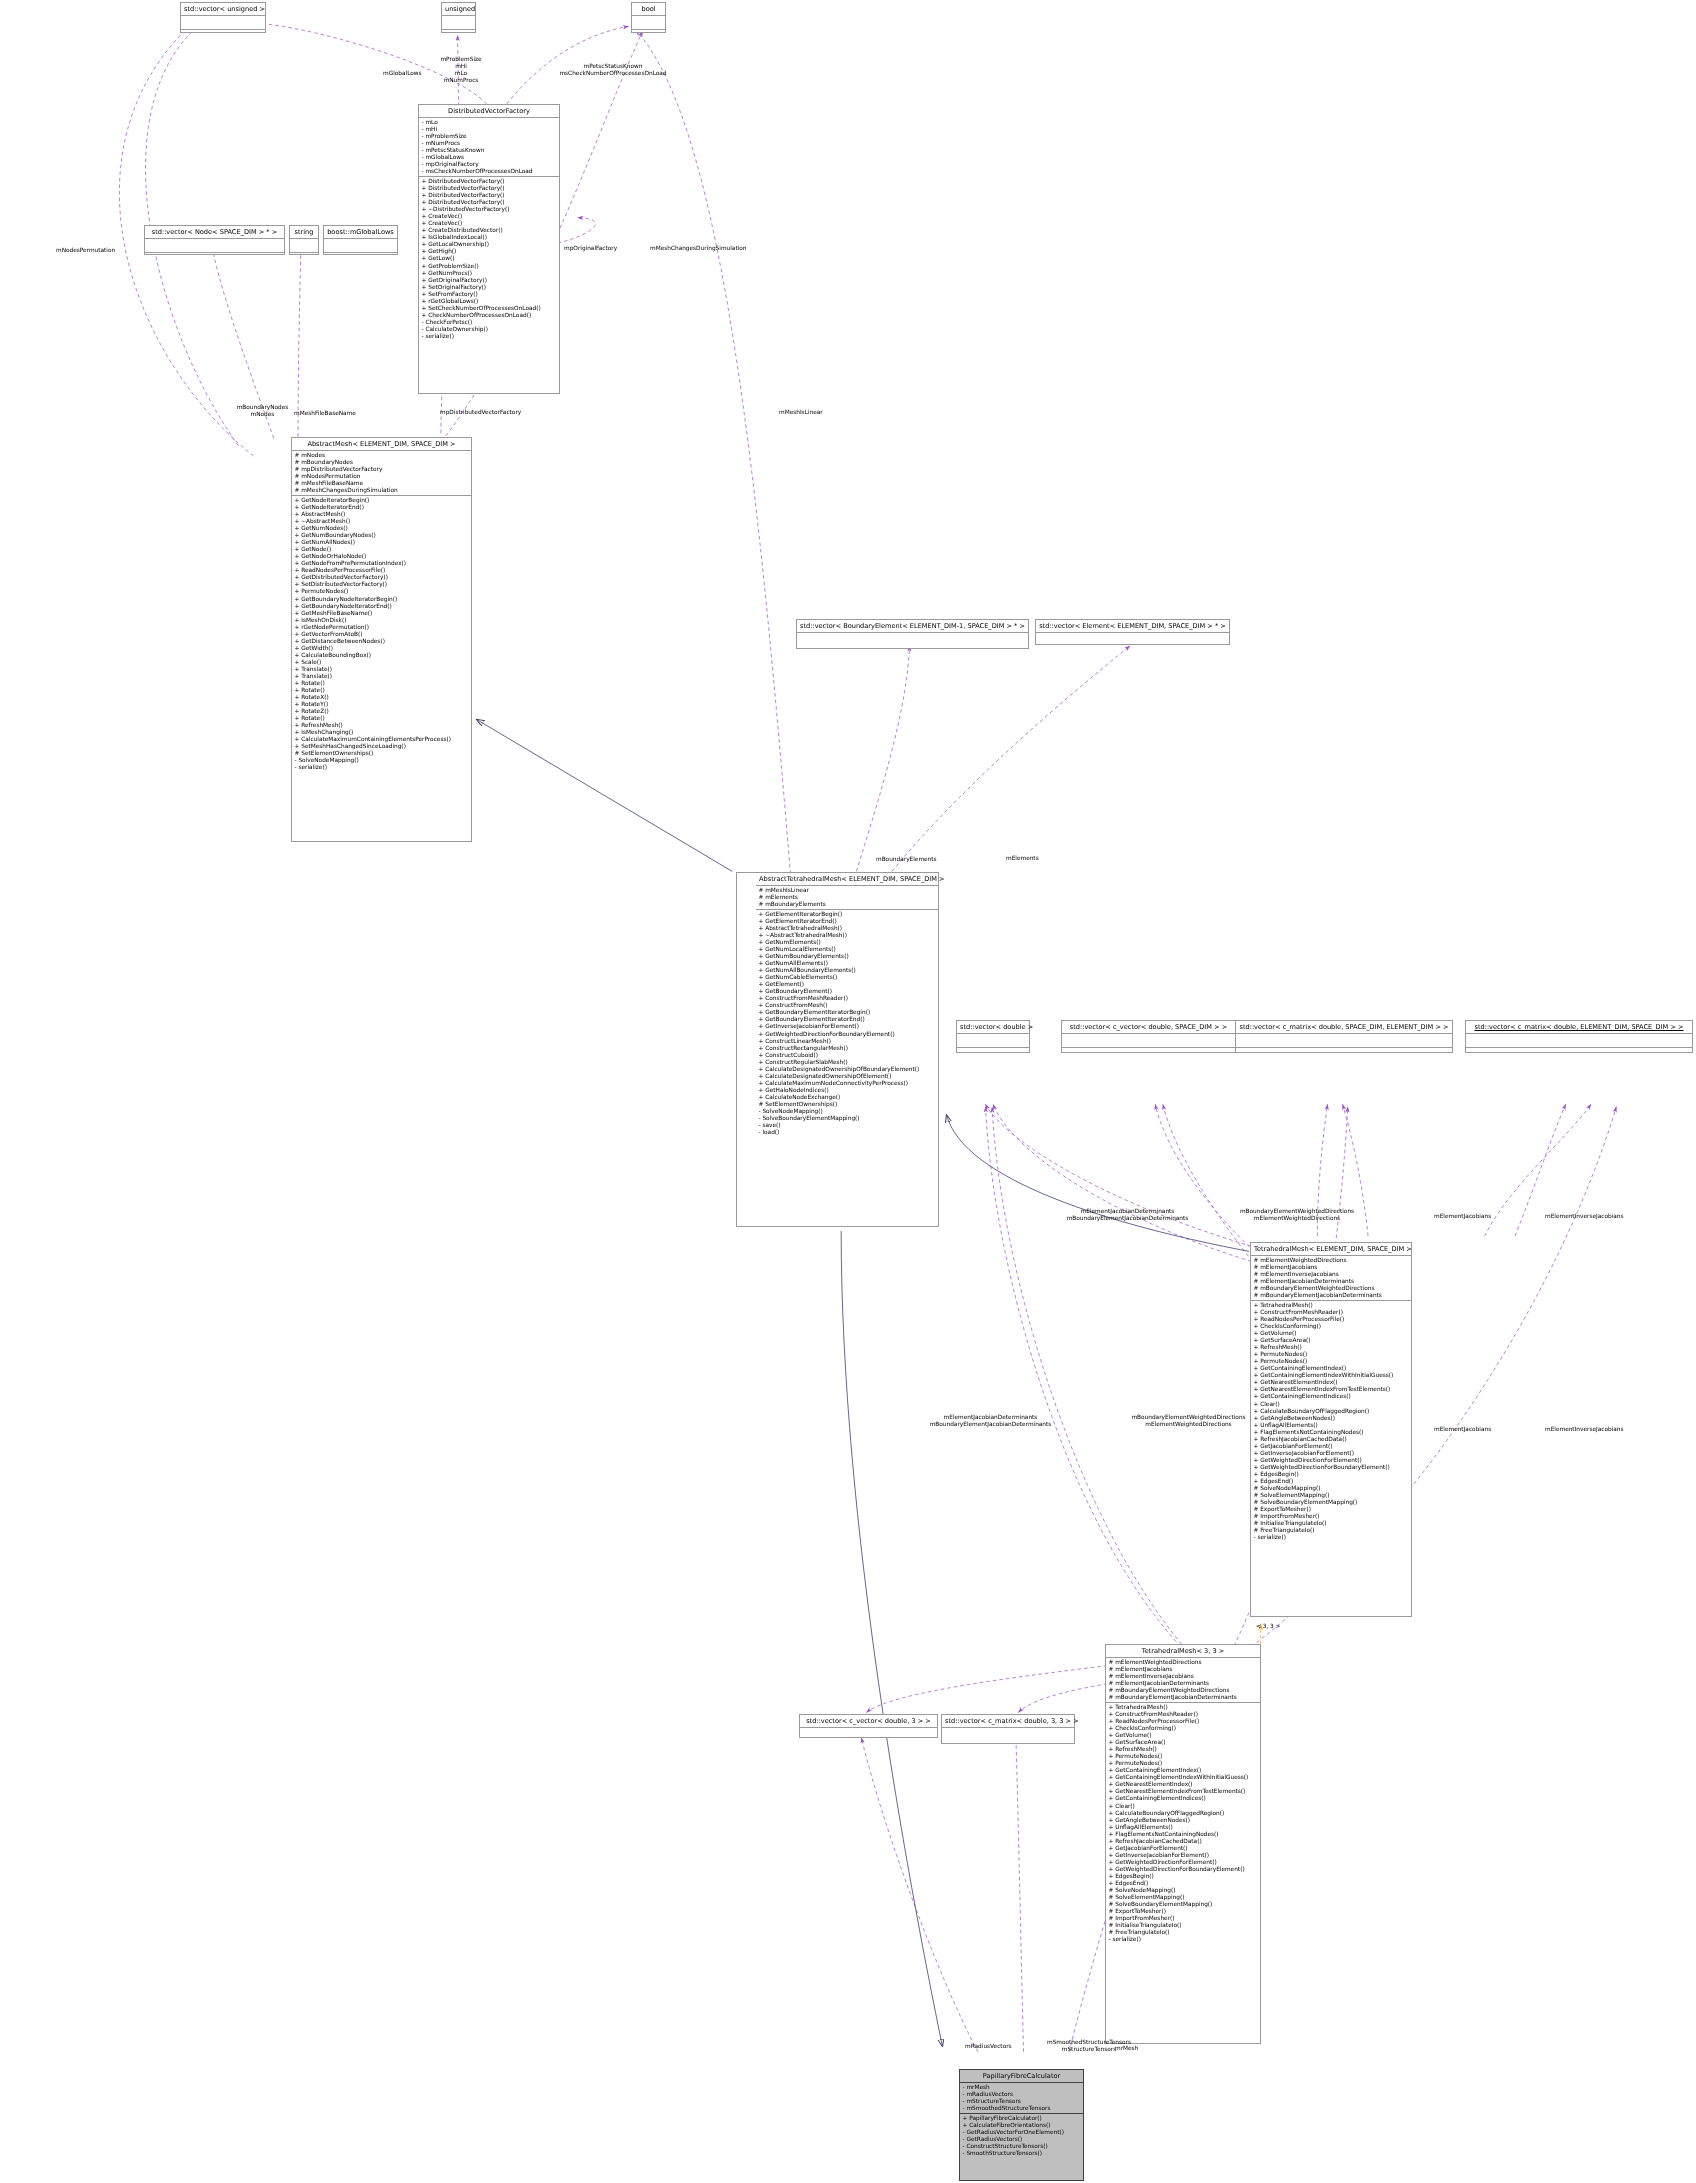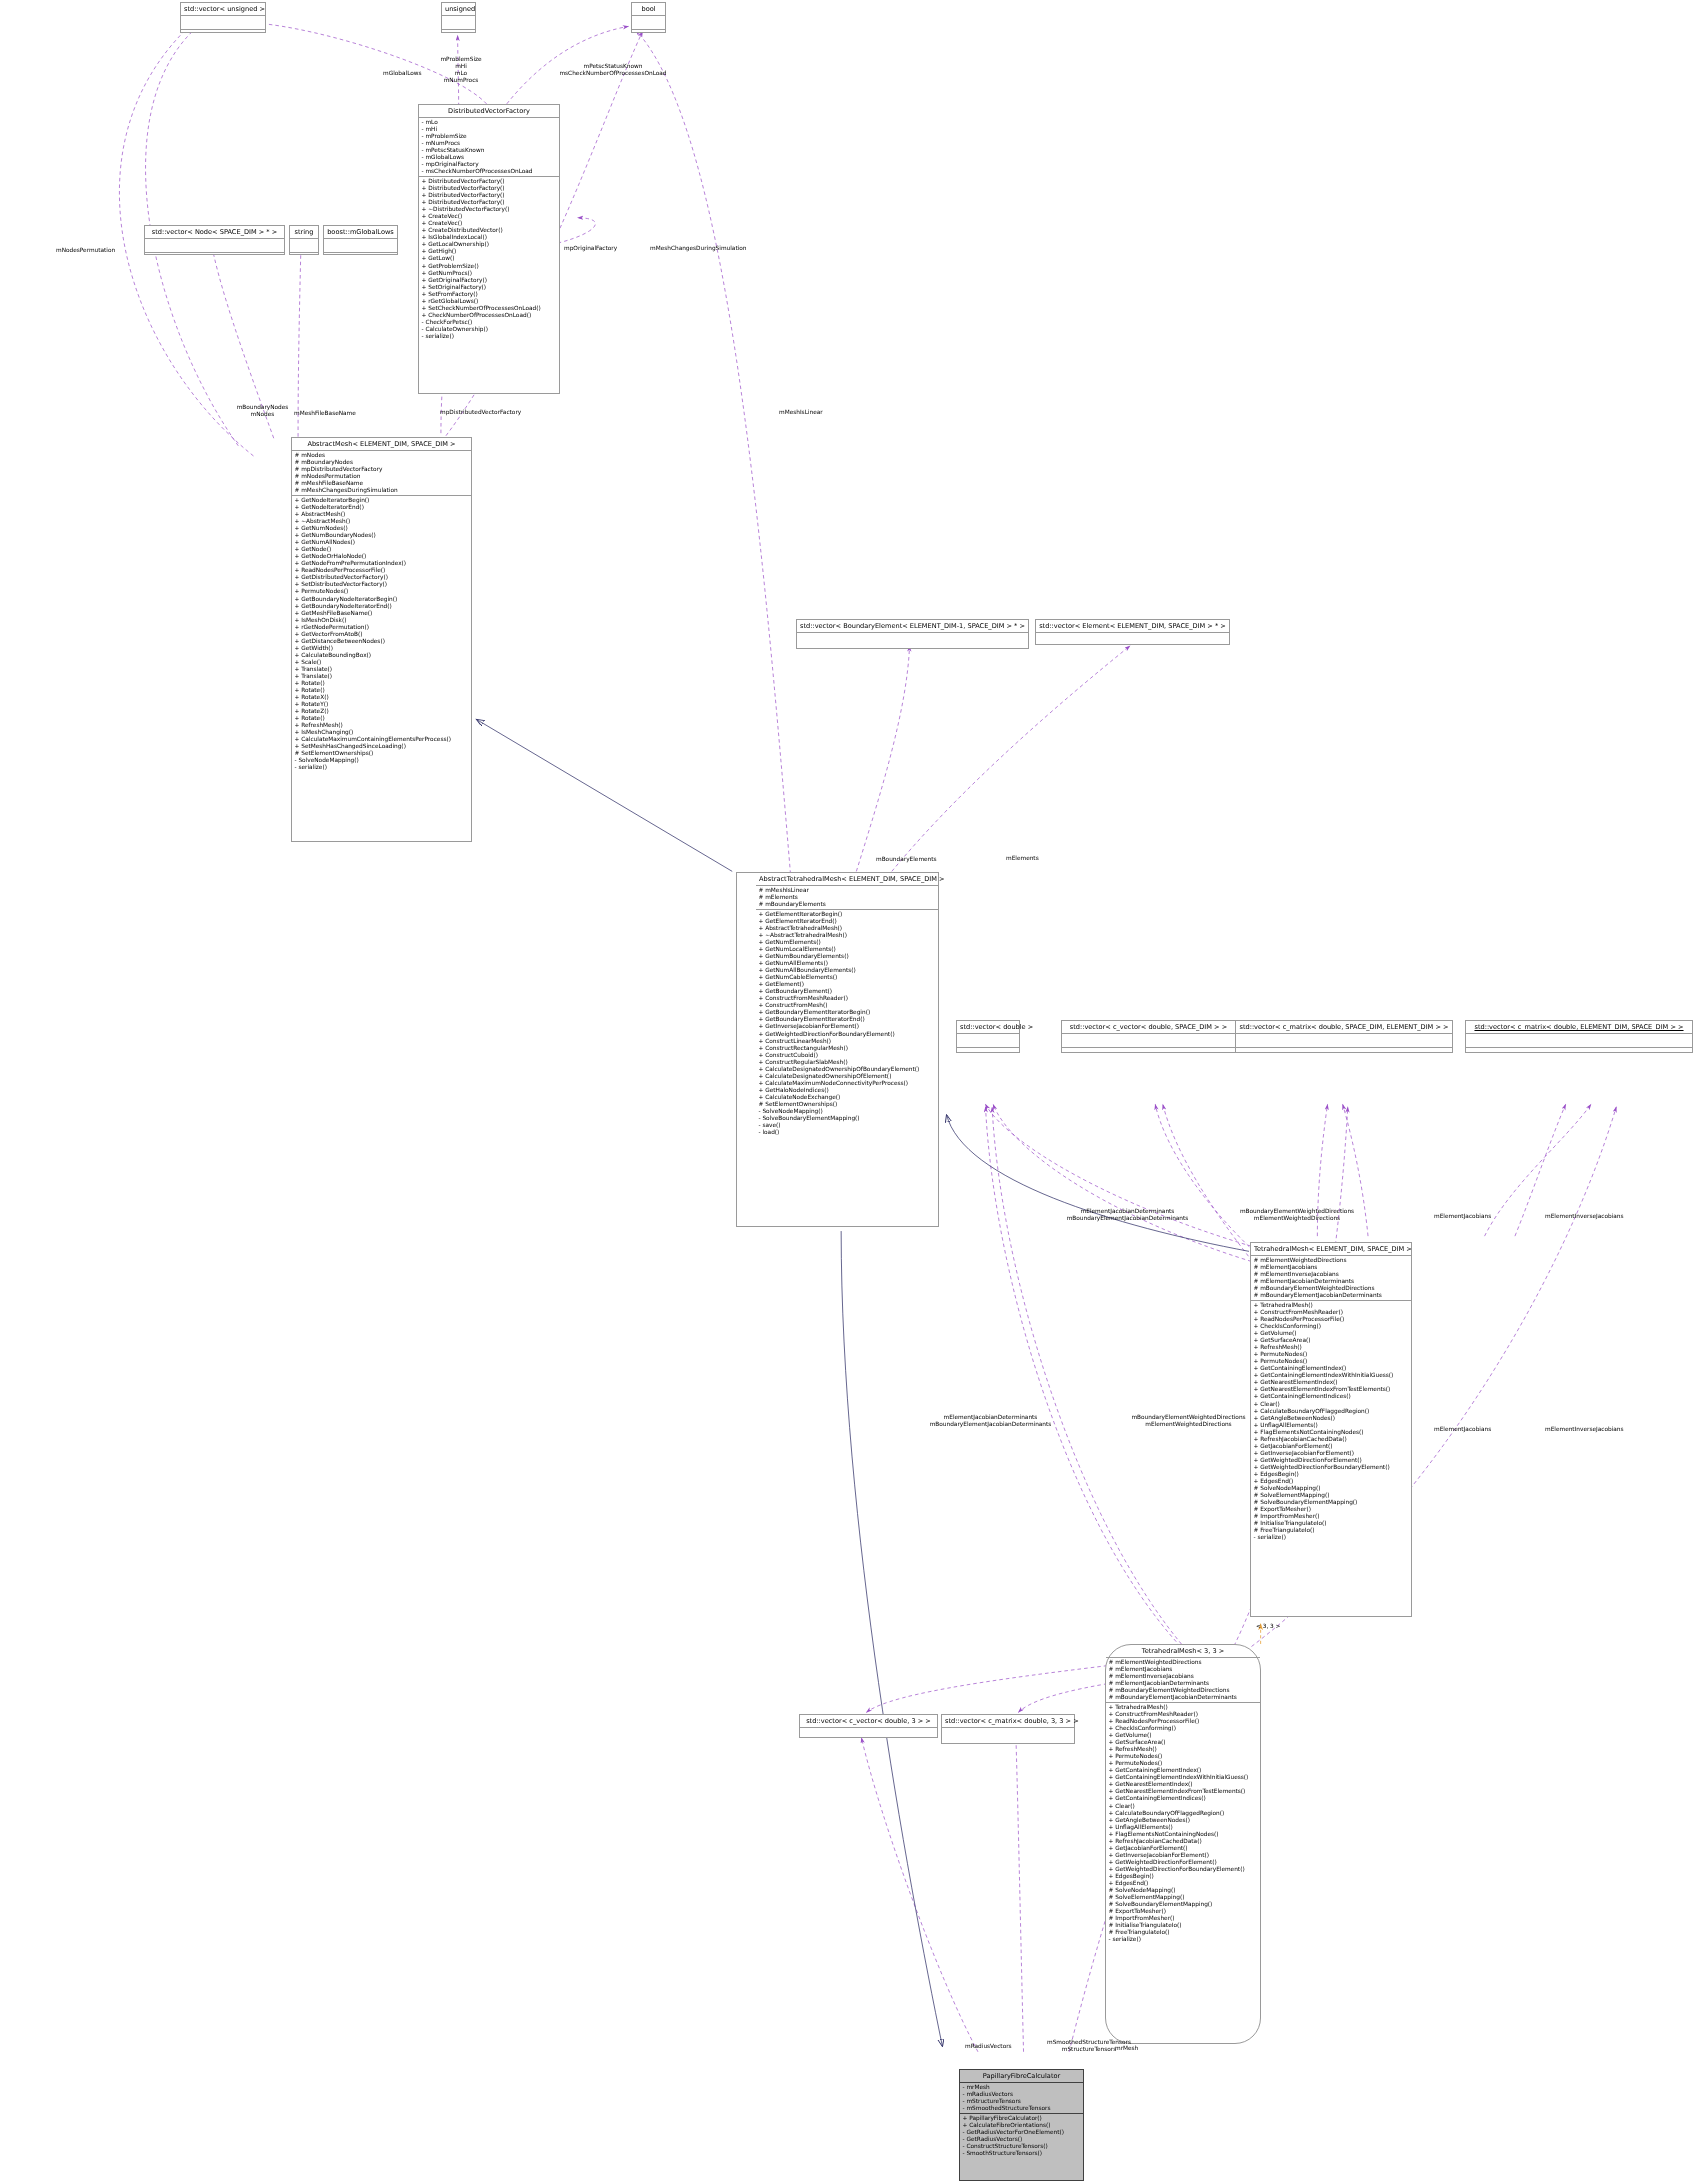--- a/index.html
+++ b/index.html
@@ -325,21 +325,21 @@
       <div>+ GetHaloNodeIndices()</div>
       <div>+ CalculateNodeExchange()</div>
       <div># SetElementOwnerships()</div>
       <div>- SolveNodeMapping()</div>
       <div>- SolveBoundaryElementMapping()</div>
       <div>- save()</div>
       <div>- load()</div>
     </div>
   </div>
 
-  <div class="umlbox" style="left:956px;top:1020px;width:64px;height:33px;">
+  <div class="umlbox" style="left:956px;top:1020px;width:74px;height:33px;">
     <div class="uml-title">std::vector&lt; double &gt;</div>
     <div class="uml-sep"></div>
       <div class="uml-sect uml-empty"></div>
     <div class="uml-sep"></div>
       <div class="uml-sect uml-empty"></div>
   </div>
 
   <div class="umlbox" style="left:1061px;top:1020px;width:175px;height:33px;">
     <div class="uml-title">std::vector&lt; c_vector&lt; double, SPACE_DIM &gt; &gt;</div>
     <div class="uml-sep"></div>
@@ -435,21 +435,21 @@
     <div class="uml-sep"></div>
       <div class="uml-sect uml-empty"></div>
   </div>
 
   <div class="umlbox" style="left:941px;top:1714px;width:134px;height:30px;">
     <div class="uml-title">std::vector&lt; c_matrix&lt; double, 3, 3 &gt; &gt;</div>
     <div class="uml-sep"></div>
       <div class="uml-sect uml-empty"></div>
   </div>
 
-  <div class="umlbox" style="left:1105px;top:1644px;width:156px;height:400px;border-radius:26px;">
+  <div class="umlbox" style="left:1105px;top:1644px;width:156px;height:400px;">
     <div class="uml-title">TetrahedralMesh&lt; 3, 3 &gt;</div>
     <div class="uml-sep"></div>
     <div class="uml-sect">
       <div># mElementWeightedDirections</div>
       <div># mElementJacobians</div>
       <div># mElementInverseJacobians</div>
       <div># mElementJacobianDeterminants</div>
       <div># mBoundaryElementWeightedDirections</div>
       <div># mBoundaryElementJacobianDeterminants</div>
     </div>

